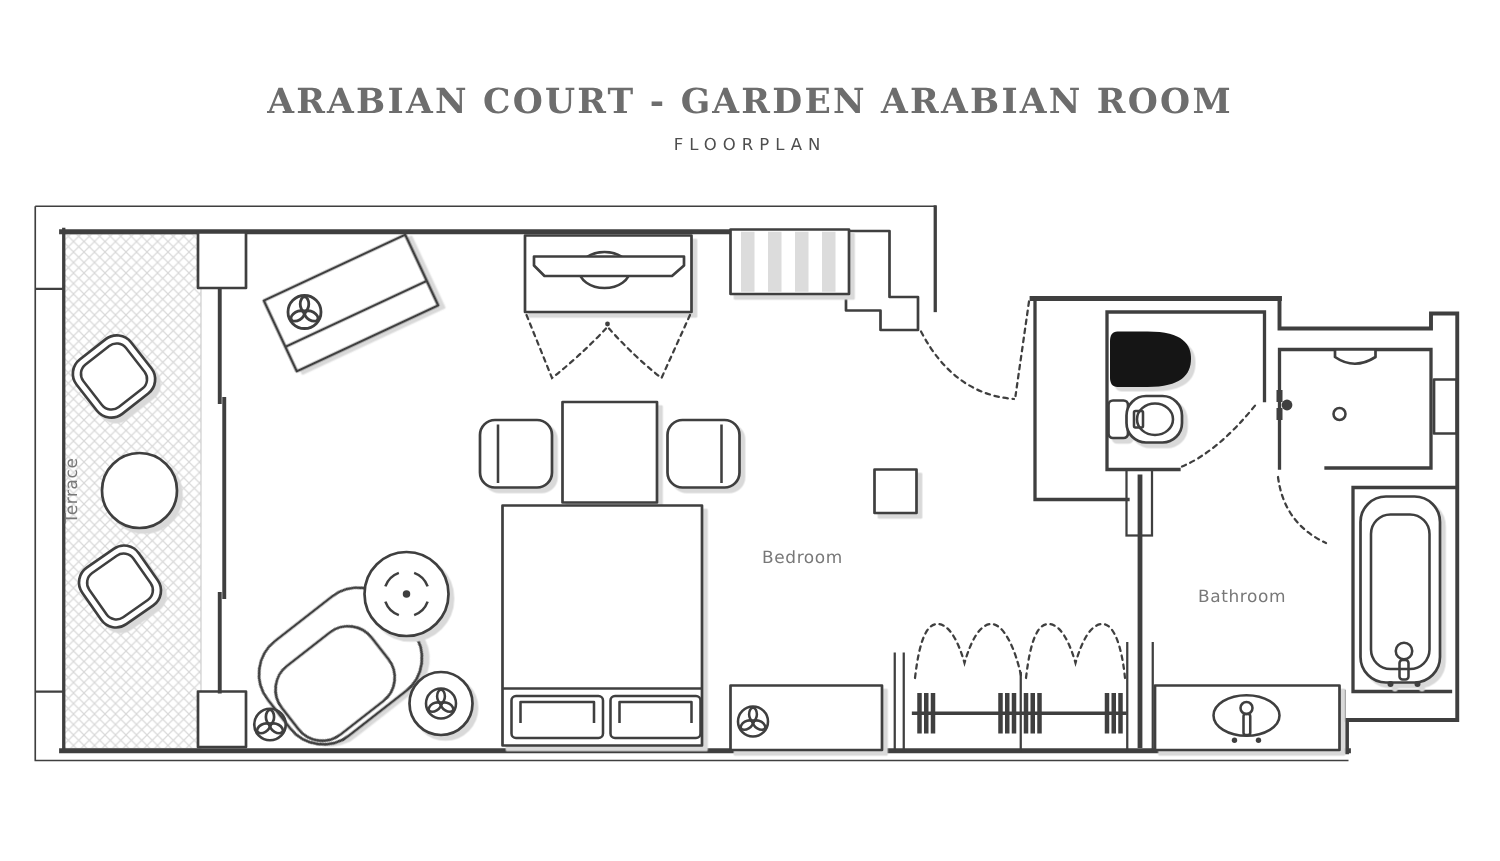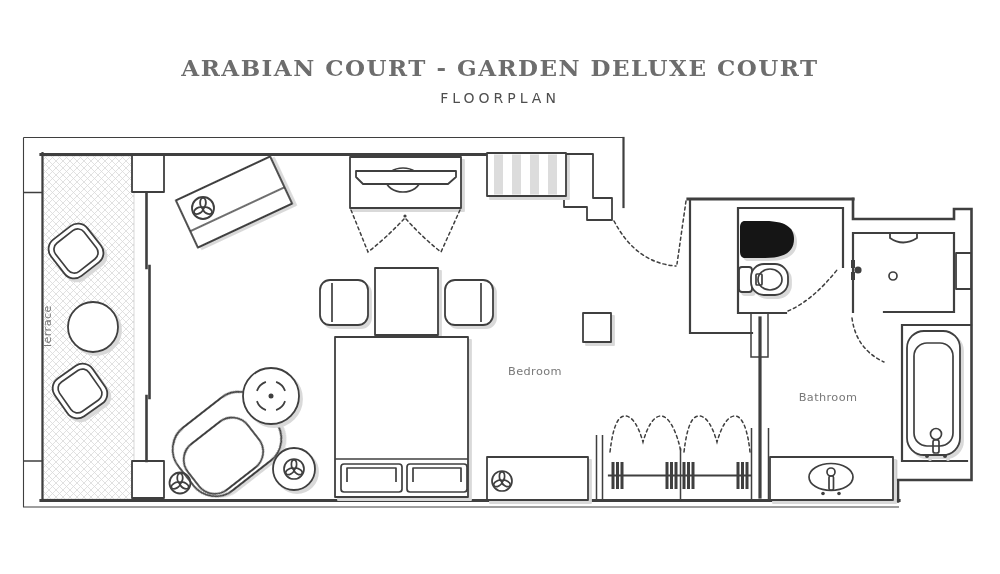--- a/index.html
+++ b/index.html
@@ -1,21 +1,21 @@
 <!DOCTYPE html>
 <html style="--bg: #ffffff; --line: #3f3f3f; --ink: #151515; --shadow: #d9d9d9; --hatch: #d9d9d9; --stripe: #dcdcdc; --label: #787878; --title: #6d6d6d; --subtitle: #4e4e4e;"><head>
 <meta charset="utf-8">
 <style>
   html,body{margin:0;padding:0;background:#fff;}
   .page{position:relative;width:1000px;height:574px;background:var(--bg,#fff);overflow:hidden;
         font-family:"DejaVu Sans",sans-serif;}
   .header{position:absolute;top:54px;left:0;width:1000px;text-align:center;}
   .title{font-family:"DejaVu Serif","Liberation Serif",serif;font-size:23px;font-weight:600;
          letter-spacing:1.5px;color:var(--title,#6d6d6d);}
-  .subtitle{margin-top:9px;font-family:"DejaVu Sans","Liberation Sans",sans-serif;font-size:14px;
+  .subtitle{margin-top:9px;font-family:"DejaVu Sans","Liberation Sans",sans-serif;font-size:11px;
             letter-spacing:4px;color:var(--subtitle,#4e4e4e);}
   svg{position:absolute;left:0;top:0;}
   
   .t1{stroke:var(--line);stroke-width:1.1;fill:none;}
   .t15{stroke:var(--line);stroke-width:1.5;fill:none;}
   .st{stroke:var(--line);stroke-width:1.7;fill:none;stroke-linejoin:round;}
   .stf{stroke:var(--line);stroke-width:1.8;fill:#fff;stroke-linejoin:round;}
   .w2{stroke:var(--line);stroke-width:2.2;fill:none;stroke-linecap:square;}
   .w26{stroke:var(--line);stroke-width:2.6;fill:none;stroke-linecap:square;stroke-linejoin:miter;}
   .w3{stroke:var(--line);stroke-width:3.2;fill:none;stroke-linecap:square;}
@@ -25,21 +25,21 @@
   .sh{filter:drop-shadow(3px 3px 0 var(--shadow,#d9d9d9));}
   text.room{font-family:"DejaVu Sans","Liberation Sans",sans-serif;font-size:11.3px;
             fill:var(--label,#787878);letter-spacing:.4px;}
 </style>
 </head>
 <body>
 
 <div class="page">
 
   <div class="header">
-    <div class="title">ARABIAN COURT - GARDEN DELUXE COURT</div>
+    <div class="title">ARABIAN COURT - GARDEN ARABIAN ROOM</div>
     <div class="subtitle">FLOORPLAN</div>
   </div>
 
   <svg width="1000" height="574" viewBox="0 0 1000 574">
     <defs>
       <pattern id="hatch" width="7" height="7" patternUnits="userSpaceOnUse">
         <path d="M0,0 L7,7 M7,0 L0,7" style="stroke:var(--hatch);fill:none" stroke-width="0.8"></path>
       </pattern>
       <g id="plantp">
         <circle cx="0" cy="0" r="10" class="st"></circle>

